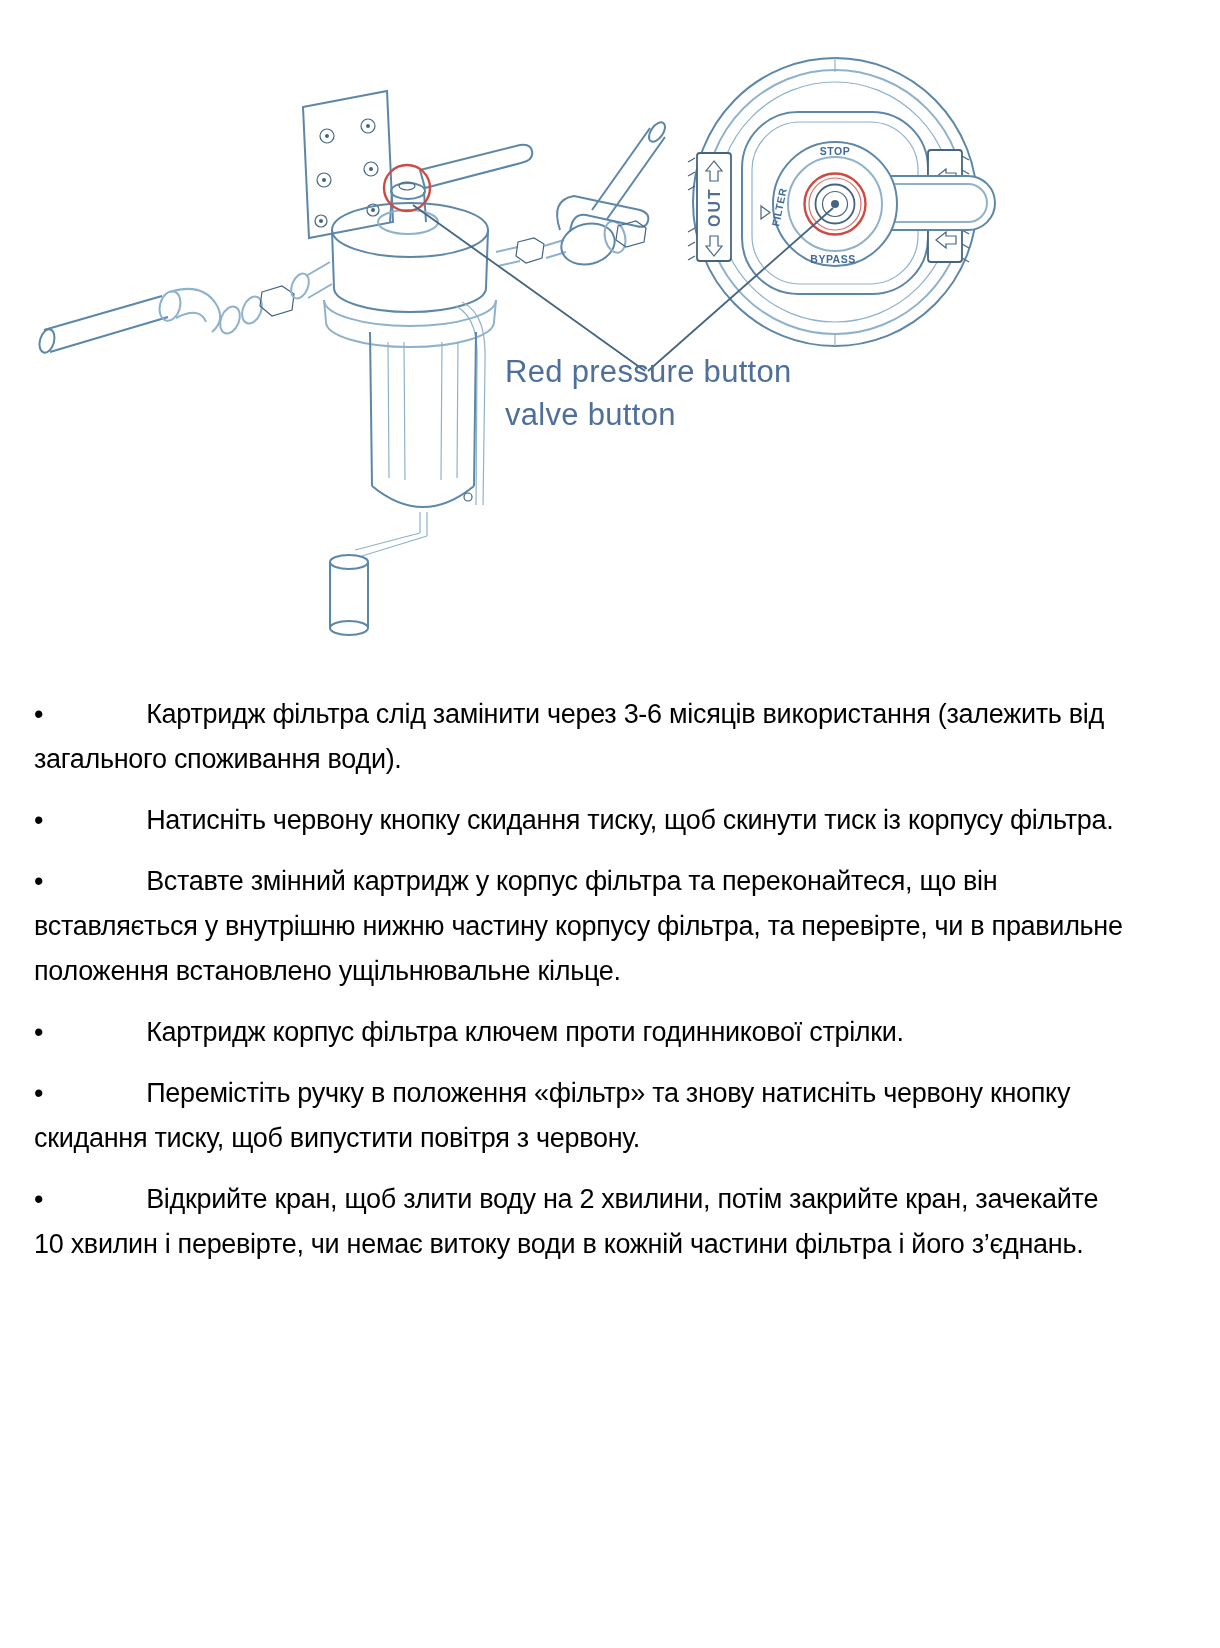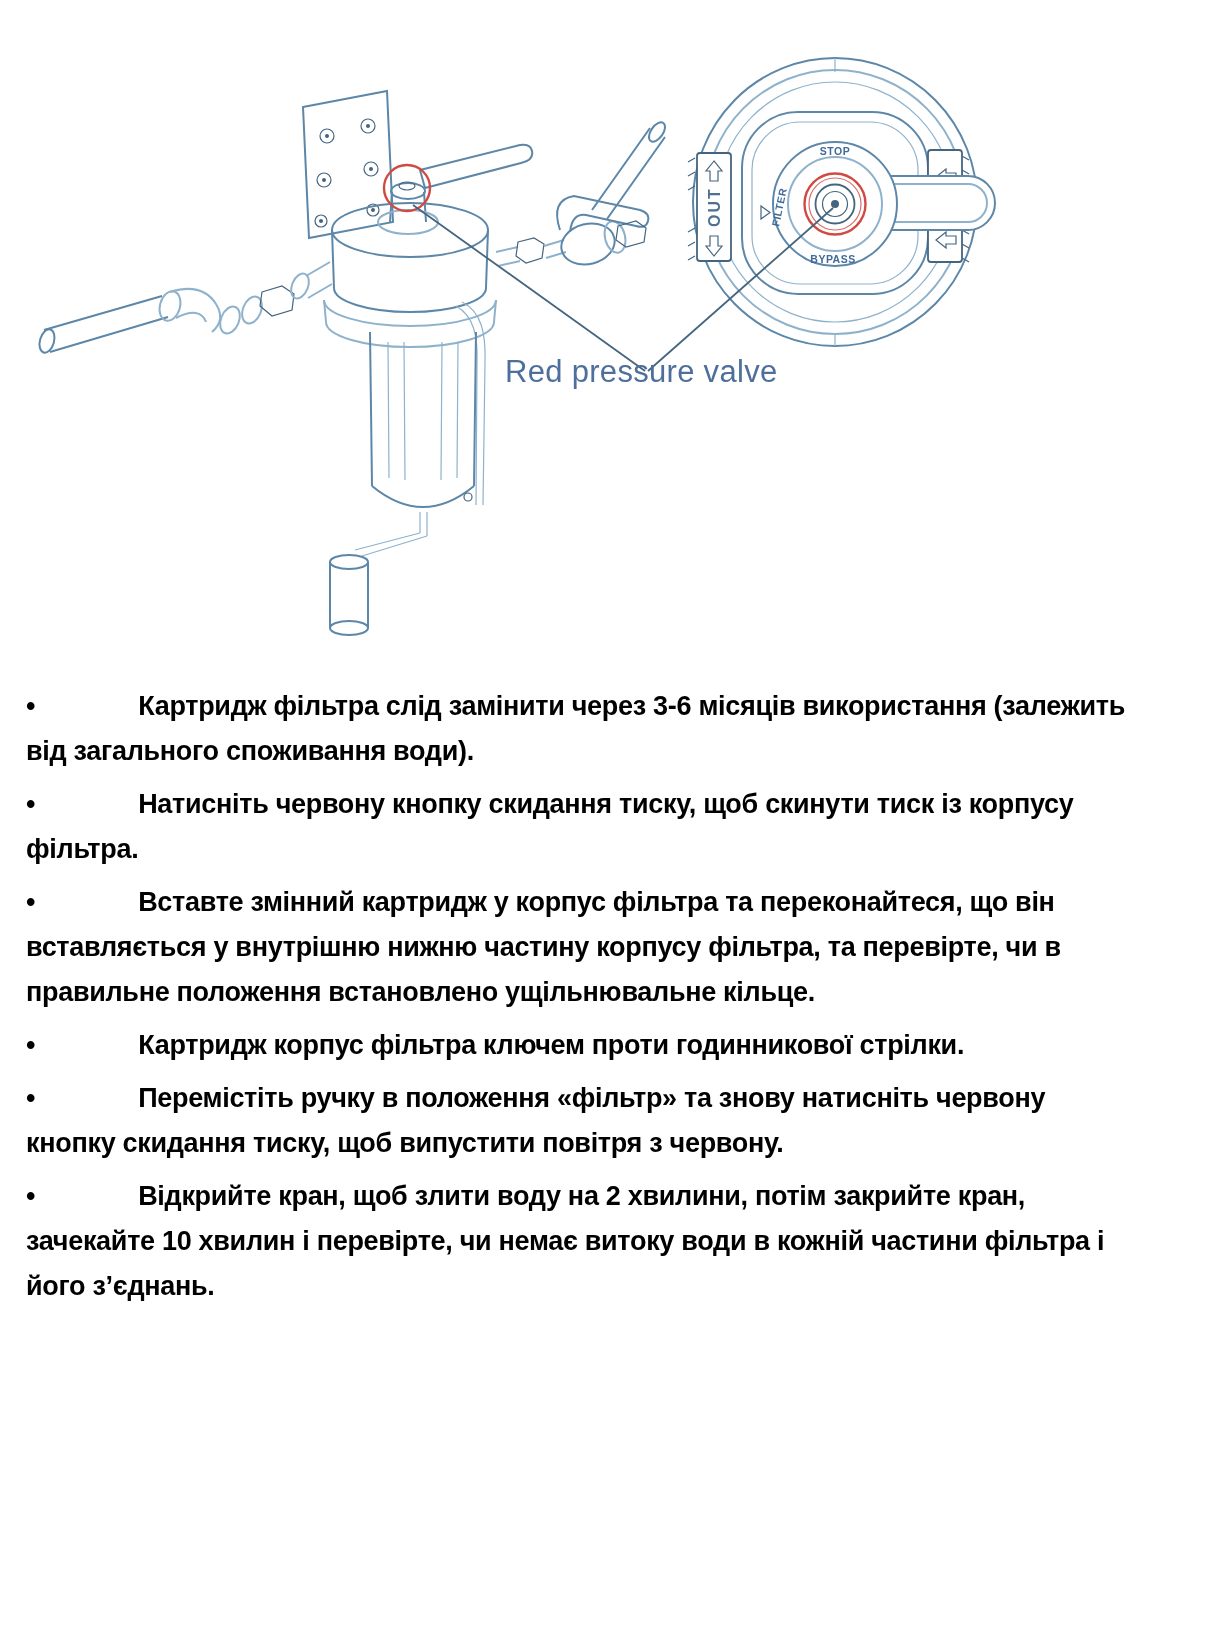--- a/index.html
+++ b/index.html
@@ -25,21 +25,21 @@
             fill:#4f7094;letter-spacing:2px;text-anchor:middle;}
   .caption{
     position:absolute;left:505px;top:350px;
     font-size:31px;line-height:43px;font-weight:500;
     color:#4e6f9b;letter-spacing:.3px;white-space:nowrap;
   }
   .instructions{
     position:absolute;left:18px;top:676px;width:1130px;
     color:#000000;font-size:27px;line-height:45px;letter-spacing:-0.3px;
   }
-  .instructions p{margin:8px;font-weight:bold;}
+  .instructions p{margin:16px;}
   .dot{display:inline-block;}
   .gap{display:inline-block;width:103px;}
 </style>
 </head>
 <body>
 
 <div class="page">
 
   <div class="figure">
     <svg width="1220" height="665" viewBox="0 0 1220 665">
@@ -178,21 +178,22 @@
         </g>
       </g>
 
       <g>
         <path class="lnd" stroke-width="1.6" d="M413,205 L645,371"></path>
         <path class="lnd" stroke-width="1.6" d="M833,208 L648,371"></path>
       </g>
     </svg>
 
     <div class="caption">
-      <div>Red pressure valve</div>
+      <div>Red pressure button</div>
+      <div>valve button</div>
     </div>
   </div>
 
   <div class="instructions">
     <p><span class="dot">•</span><span class="gap"></span><span>Картридж фільтра слід замінити через 3-6 місяців використання (залежить від загального споживання води).</span></p>
     <p><span class="dot">•</span><span class="gap"></span><span>Натисніть червону кнопку скидання тиску, щоб скинути тиск із корпусу фільтра.</span></p>
     <p><span class="dot">•</span><span class="gap"></span><span>Вставте змінний картридж у корпус фільтра та переконайтеся, що він вставляється у внутрішню нижню частину корпусу фільтра, та перевірте, чи в правильне положення встановлено ущільнювальне кільце.</span></p>
     <p><span class="dot">•</span><span class="gap"></span><span>Картридж корпус фільтра ключем проти годинникової стрілки.</span></p>
     <p><span class="dot">•</span><span class="gap"></span><span>Перемістіть ручку в положення «фільтр» та знову натисніть червону кнопку скидання тиску, щоб випустити повітря з червону.</span></p>
     <p><span class="dot">•</span><span class="gap"></span><span>Відкрийте кран, щоб злити воду на 2 хвилини, потім закрийте кран, зачекайте 10 хвилин і перевірте, чи немає витоку води в кожній частини фільтра і його з’єднань.</span></p>

